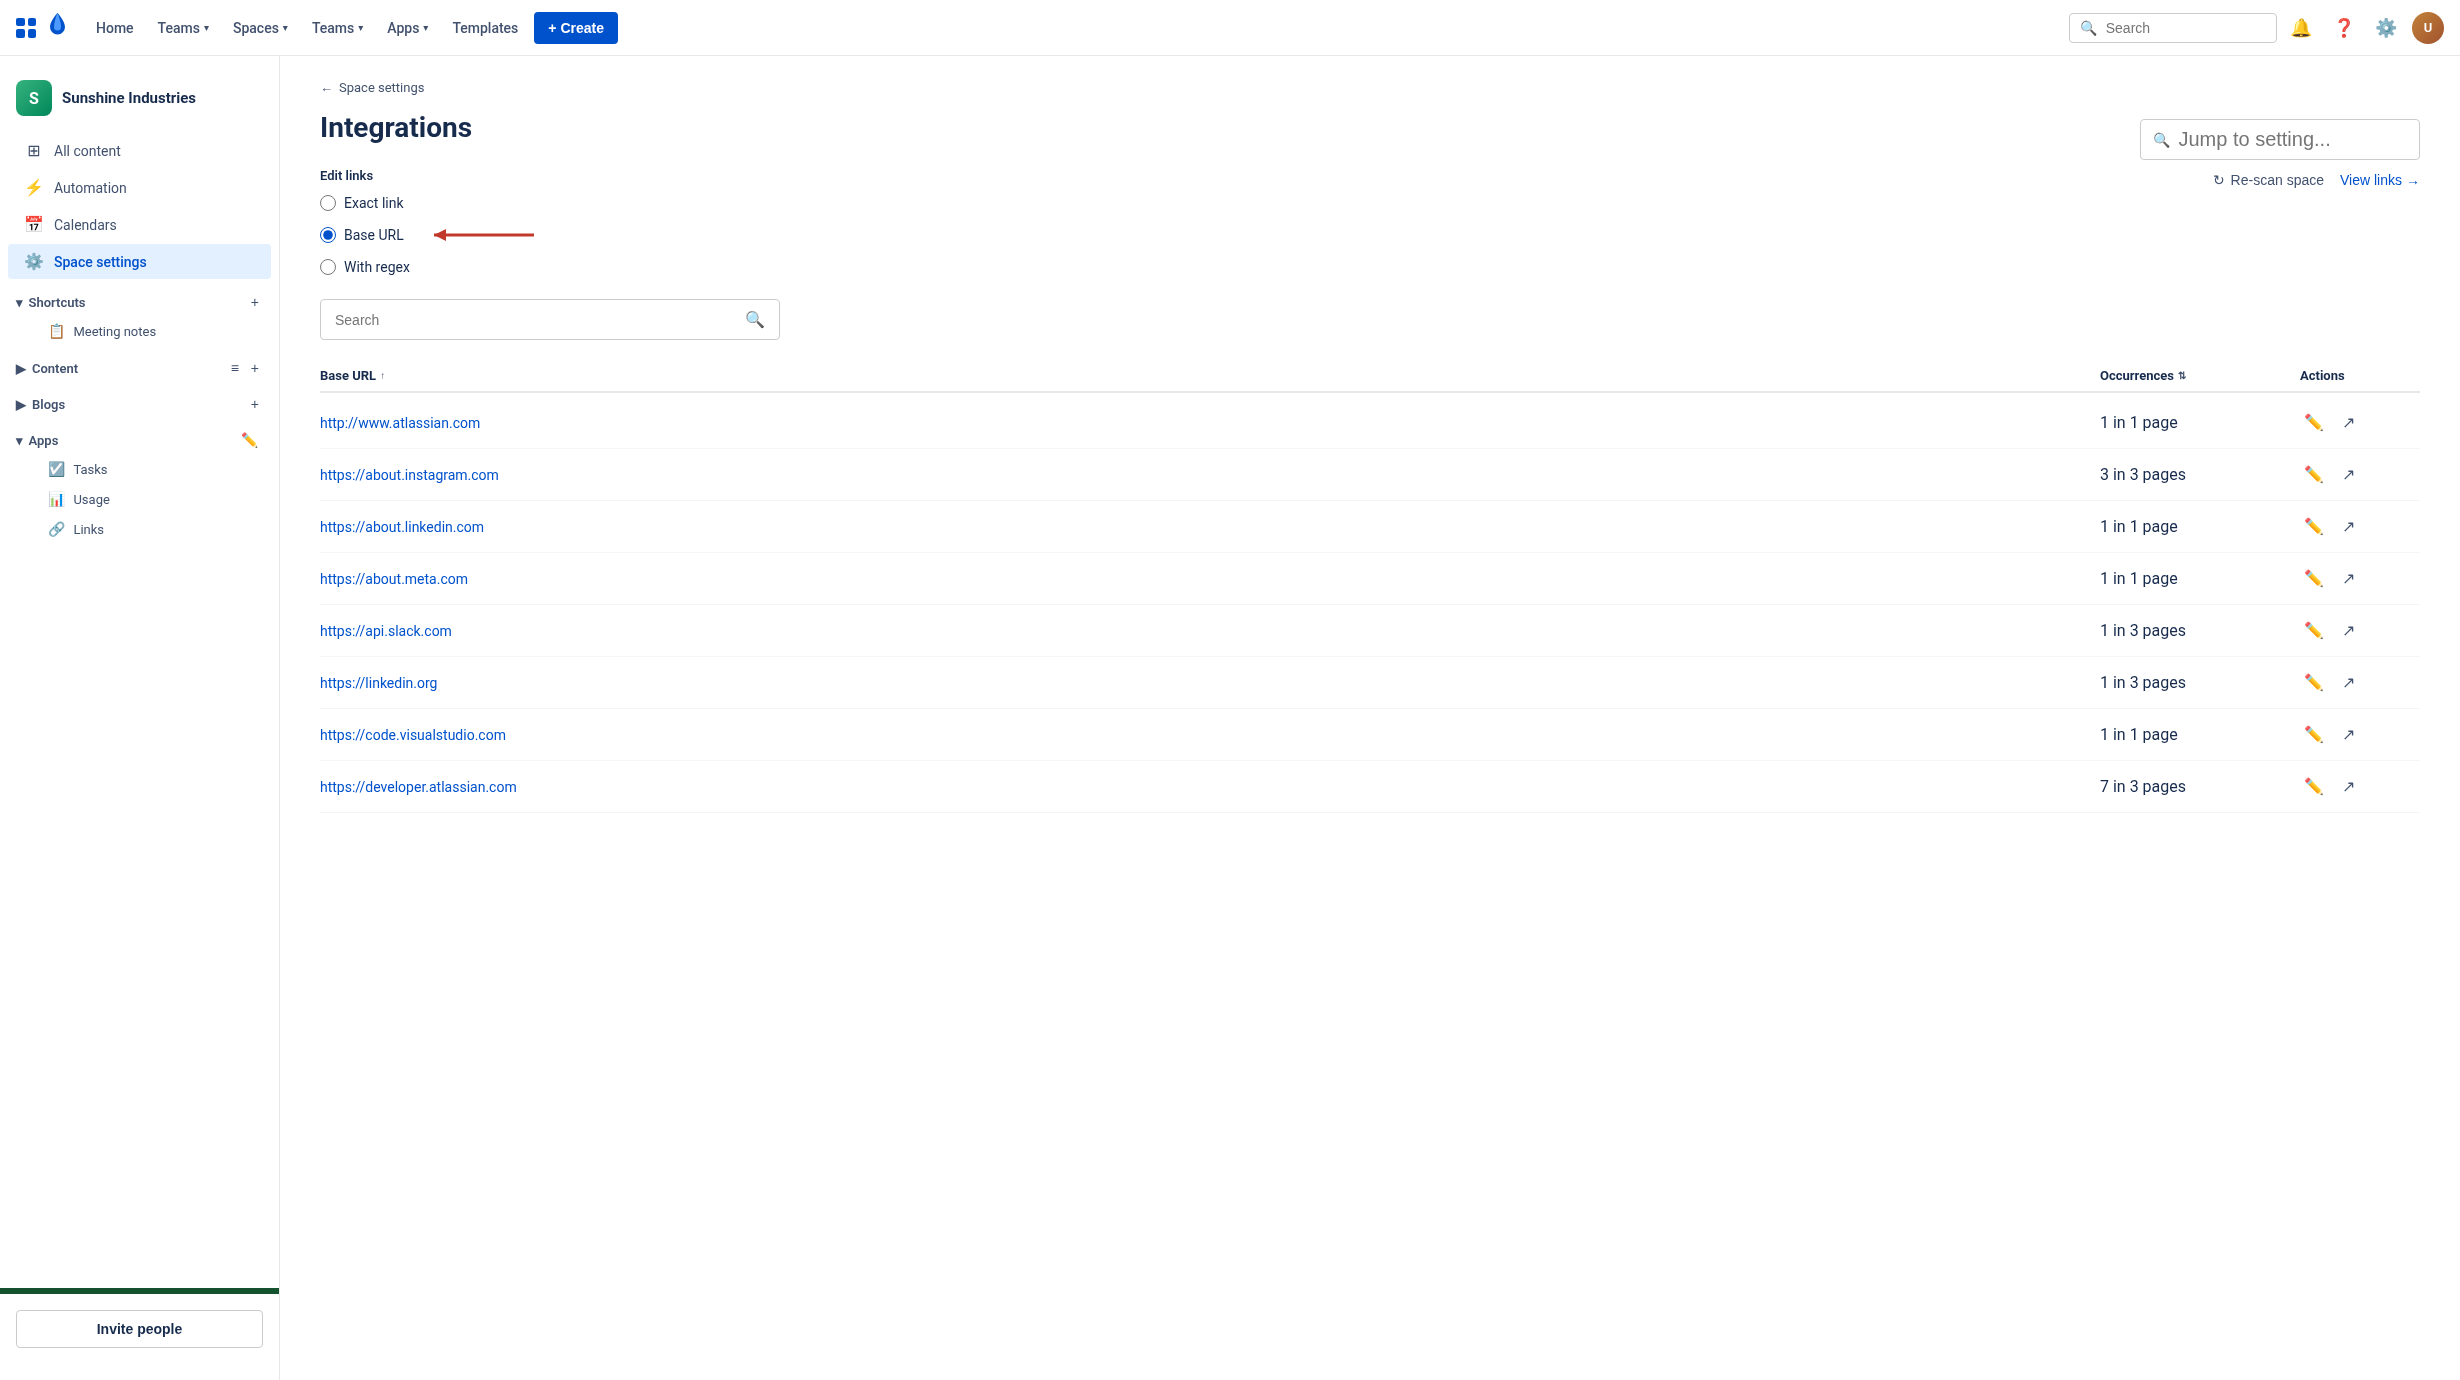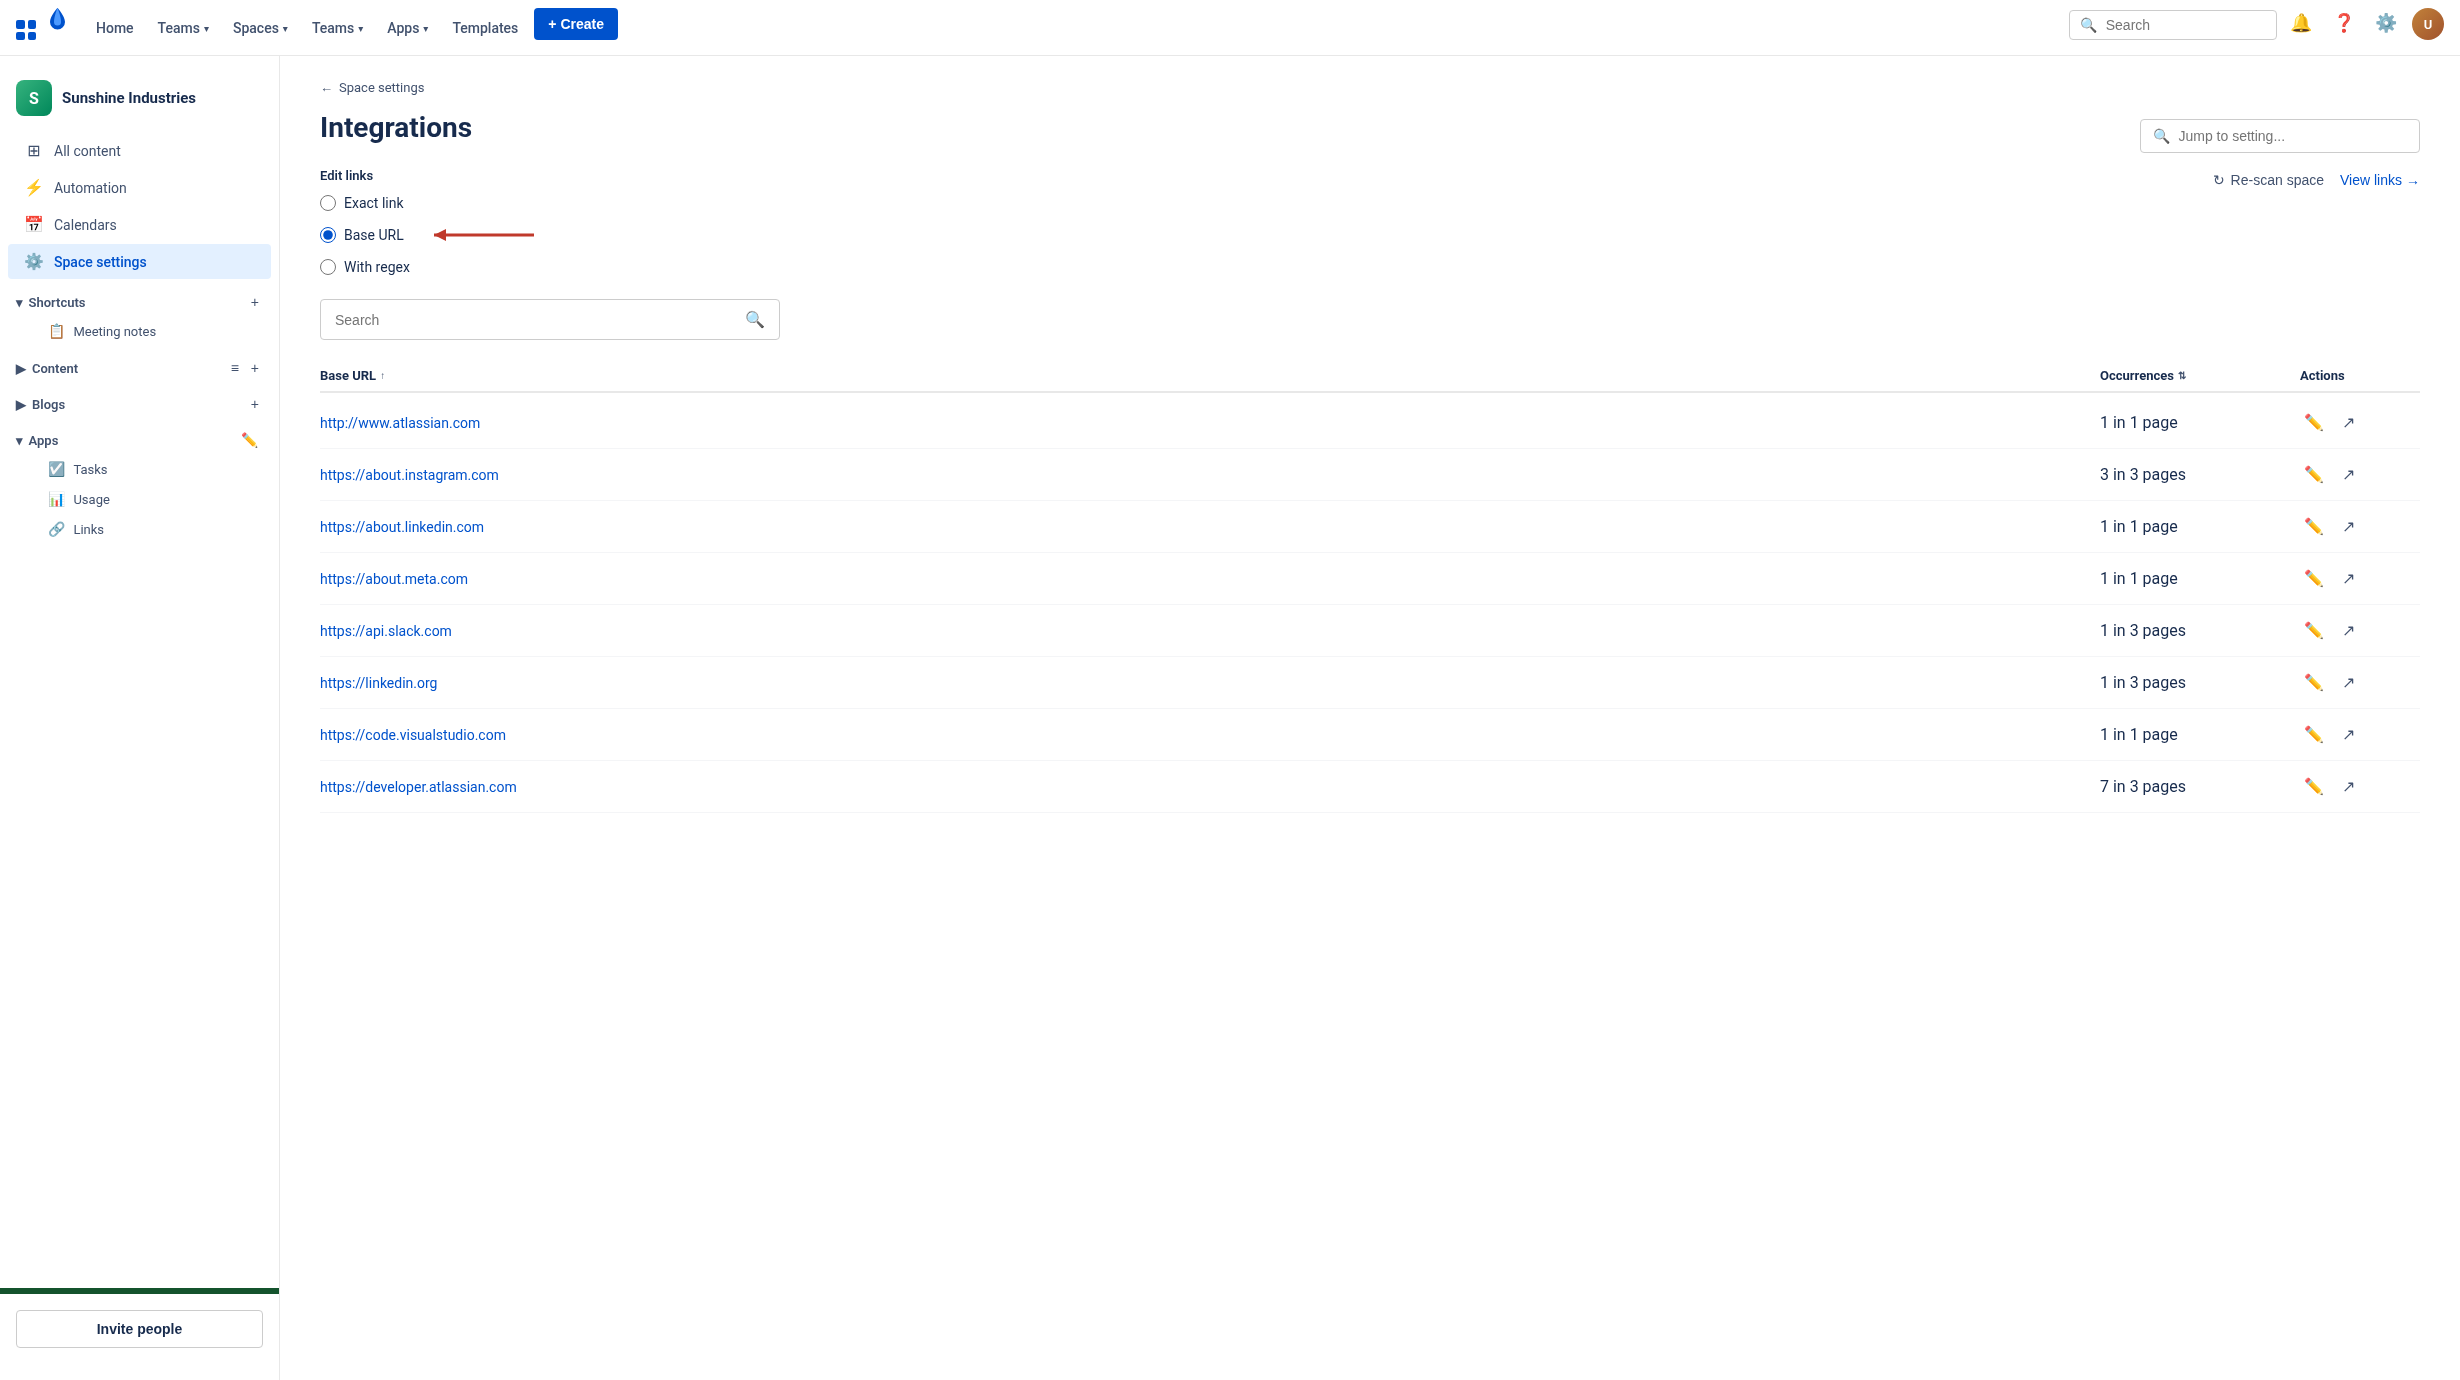--- a/index.html
+++ b/index.html
@@ -1,23 +1,23 @@
 <!DOCTYPE html>
 <html><head>
   <meta charset="utf-8">
   <style>
     * { box-sizing: border-box; margin: 0; padding: 0; }
     body { font-family: -apple-system, BlinkMacSystemFont, 'Segoe UI', Roboto, sans-serif; font-size: 14px; color: #172b4d; background: #fff; }
 
     
     .top-nav {
       display: flex;
-      align-items: flex-end;
+      align-items: center;
       height: 56px;
-      padding: 15px 16px;
+      padding: 8px 16px;
       border-bottom: 1px solid #e8e8e8;
       background: #fff;
       gap: 8px;
       position: fixed;
       top: 0; left: 0; right: 0;
       z-index: 100;
     }
     .nav-logo-grid {
       display: grid;
       grid-template-columns: 1fr 1fr;
@@ -590,21 +590,21 @@
       <span>←</span>
       <span class="breadcrumb-link">Space settings</span>
     </div>
 
     <div class="page-header-area">
       <div class="page-title-section">
         <h1 class="page-title">Integrations</h1>
       </div>
       <div class="jump-search" style="position:static;margin-left:auto;margin-top:8px;align-self:flex-start;">
         <span>🔍</span>
-        <input type="text" style="border: none; outline: none; font-size: 14px; color: rgb(66, 82, 110); background: transparent; width: 200px;" placeholder="Jump to setting...">
+        <input type="text" style="border: none; outline: none; font-size: 20px; color: rgb(66, 82, 110); background: transparent; width: 200px;" placeholder="Jump to setting...">
       </div>
     </div>
 
 
     <div style="display:flex;justify-content:space-between;align-items:flex-start;">
       <div>
         <div class="section-label">Edit links</div>
         <div class="radio-group">
           <label class="radio-item">
             <input type="radio" name="link-type" style="">

